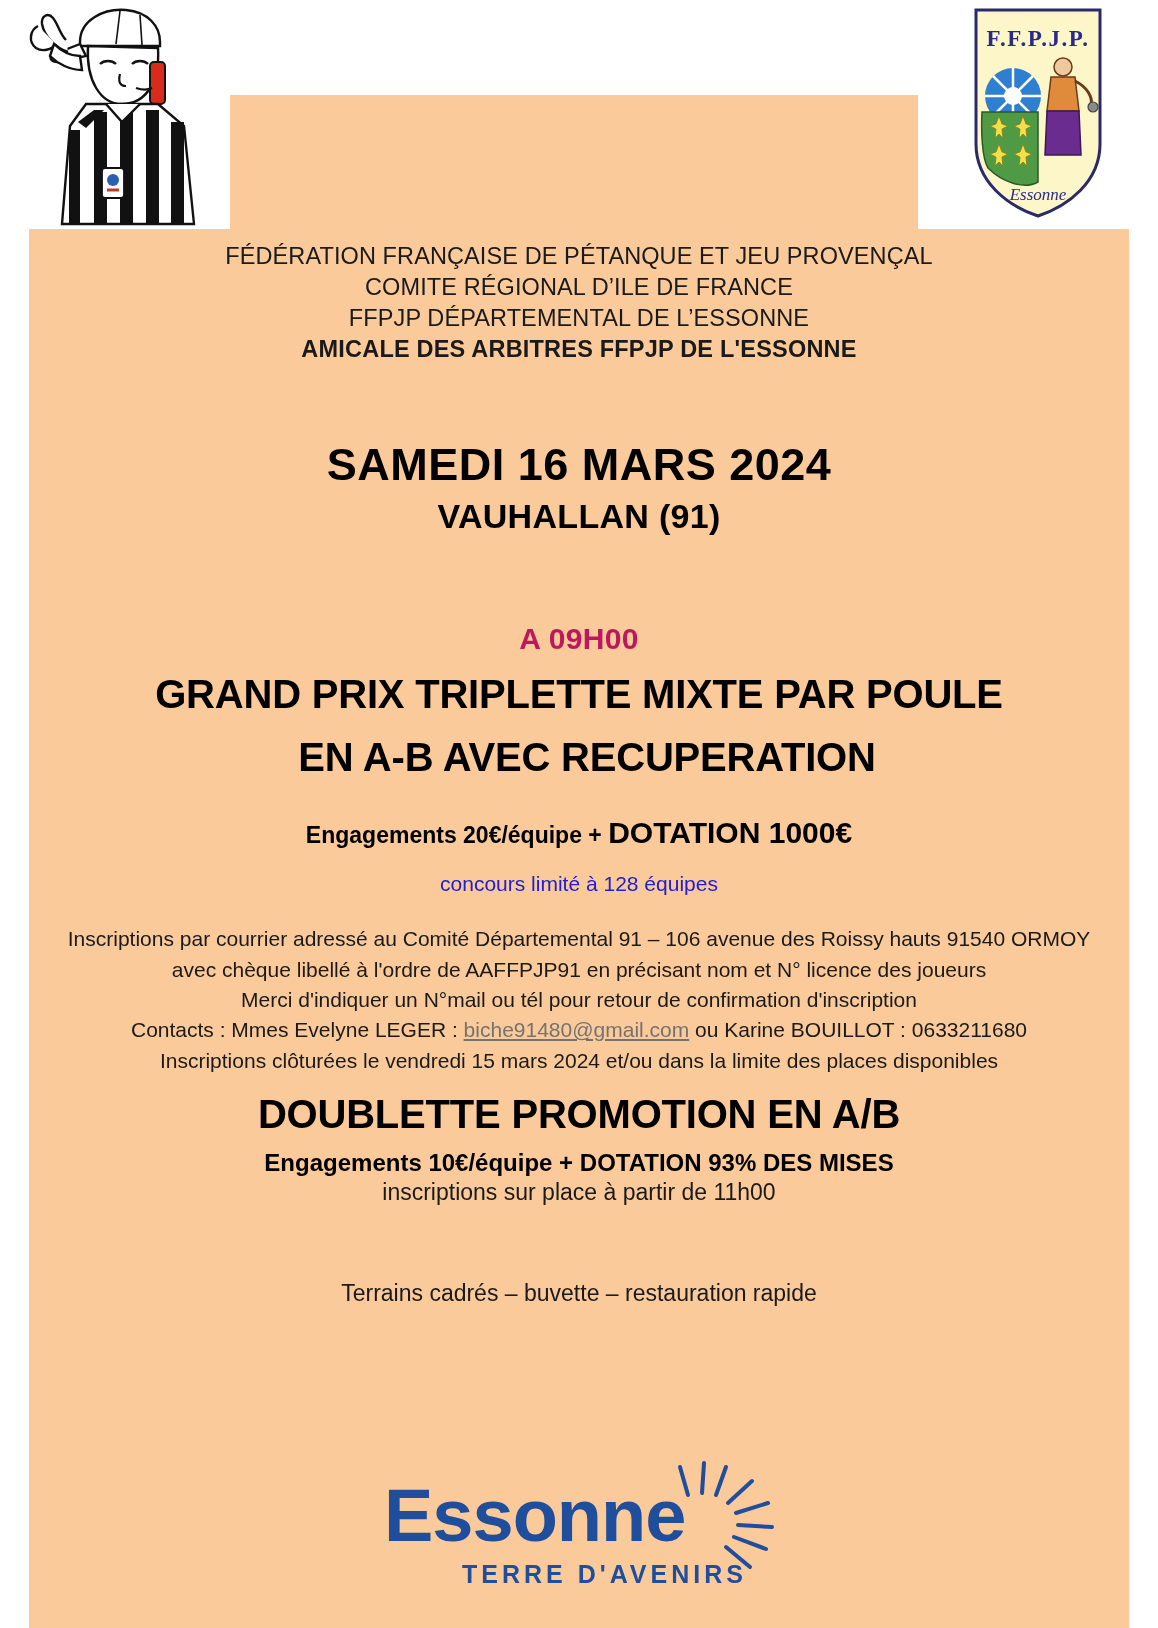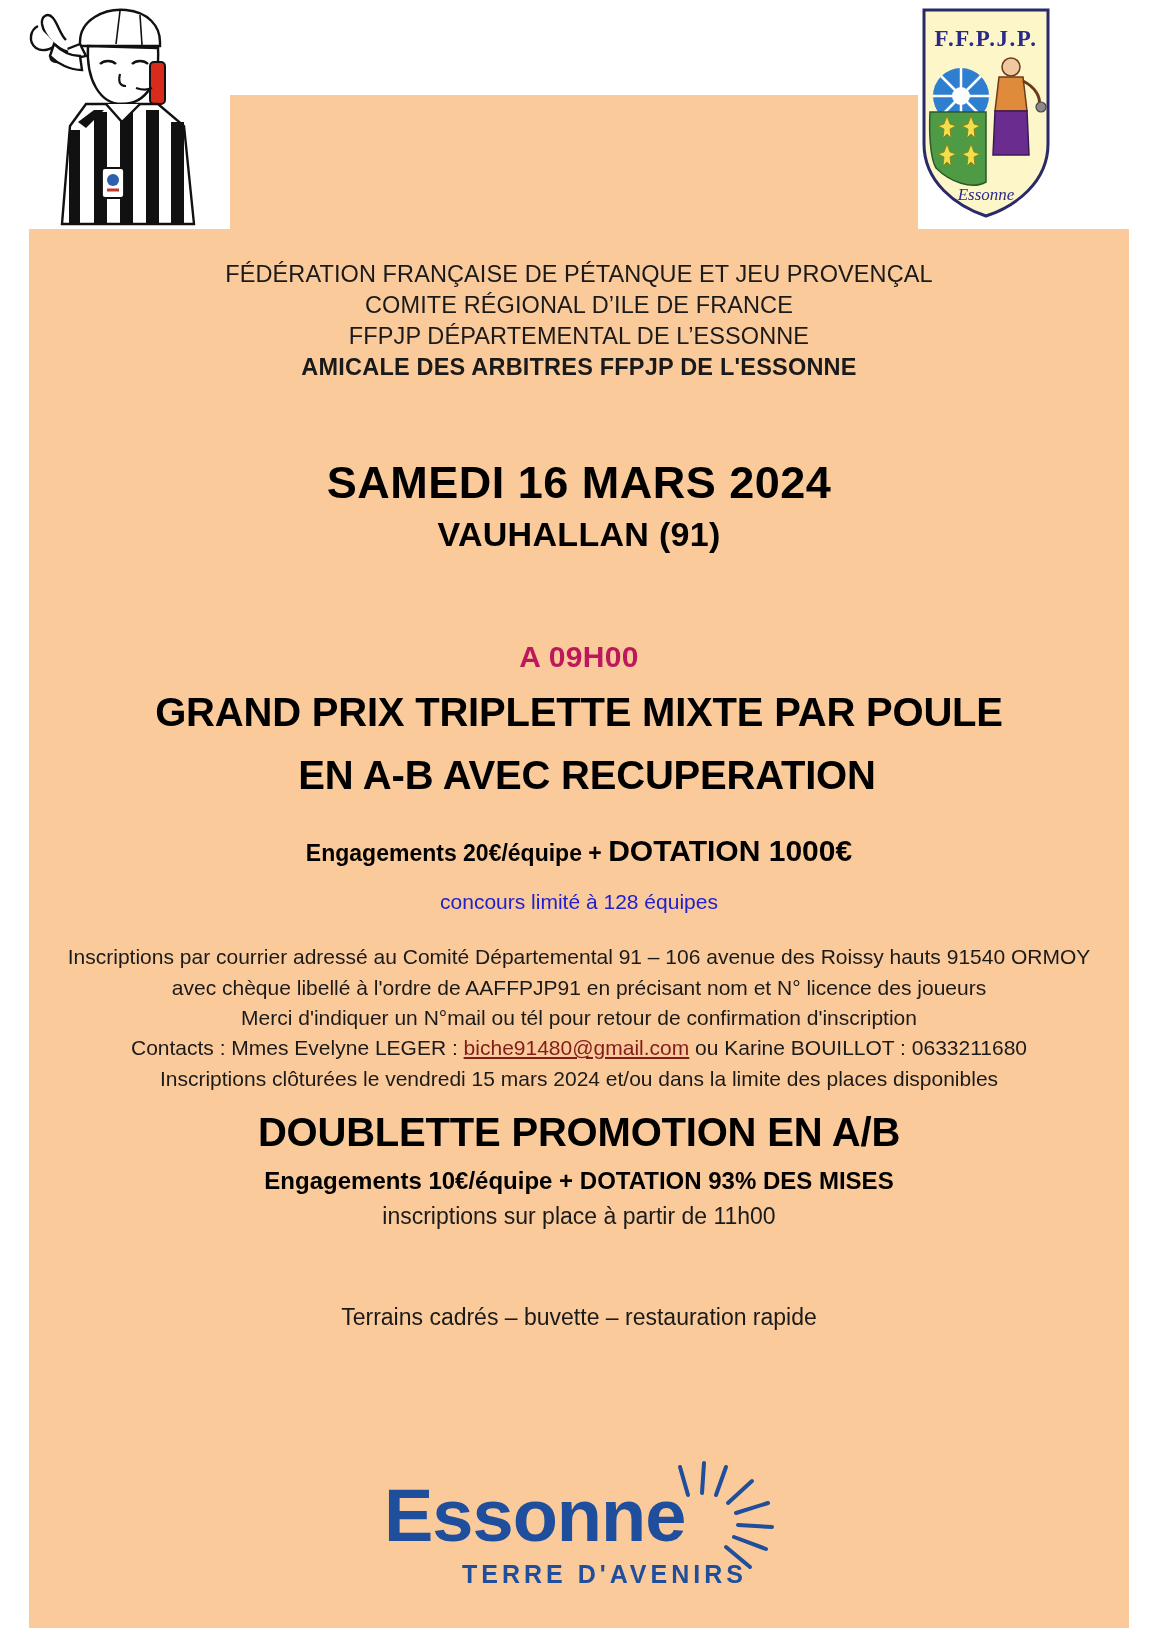--- a/index.html
+++ b/index.html
@@ -22,25 +22,25 @@
   .bg-main{
     position:absolute;left:29px;top:229px;width:1100px;height:1399px;
     background:#fbca9a;
   }
   
   .referee{
     position:absolute;left:8px;top:0px;width:222px;height:232px;
   }
   
   .shield{
-    position:absolute;left:916px;top:4px;width:140px;height:218px;
+    position:absolute;left:968px;top:4px;width:140px;height:218px;
   }
   
   .content{
-    position:absolute;left:29px;top:239px;width:1100px;
+    position:absolute;left:29px;top:221px;width:1100px;
     text-align:center;
   }
   .fed-block{
     margin-top:20px;
     font-size:23.5px;
     line-height:1.32;
     color:#1a1a1a;
     letter-spacing:.1px;
   }
   .fed-block .l4{ font-weight:bold; letter-spacing:.2px;}
@@ -93,38 +93,38 @@
     font-size:21px;
     color:#2020d0;
   }
   .insc-block{
     margin-top:28px;
     font-size:21px;
     line-height:1.45;
     color:#1a1a1a;
   }
   .mail-link{
-    color:#7f1d1d;
+    color:#737373;
     text-decoration:underline;
   }
   .dbl-title{
     margin-top:16px;
     font-size:40px;
     font-weight:bold;
     color:#000;
     letter-spacing:-.2px;
   }
   .dbl-eng{
     margin-top:12px;
     font-size:24px;
     font-weight:bold;
     color:#000;
   }
   .dbl-insc{
-    margin-top:8px;
+    margin-top:2px;
     font-size:23px;
     color:#1a1a1a;
     text-align:center;
   }
   .terrains{
     margin-top:74px;
     font-size:23px;
     color:#1a1a1a;
   }
   

